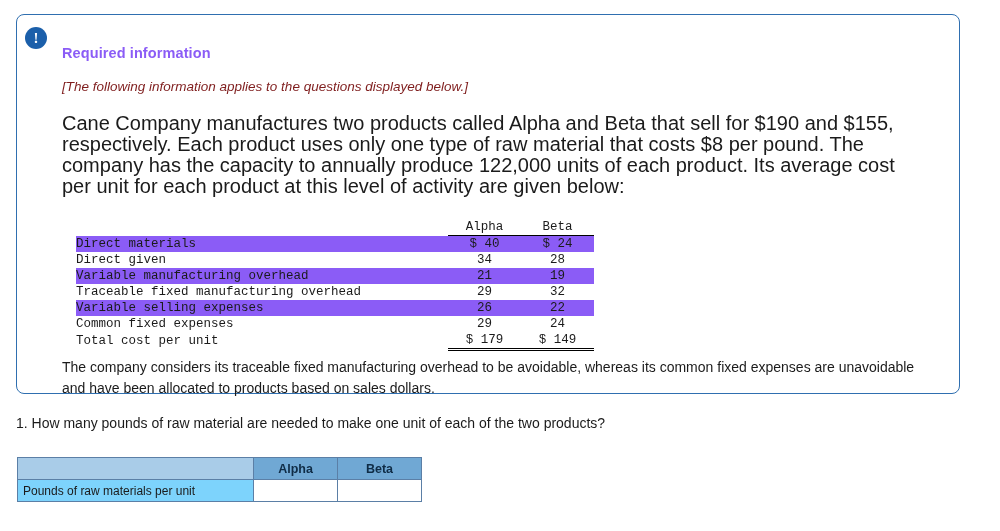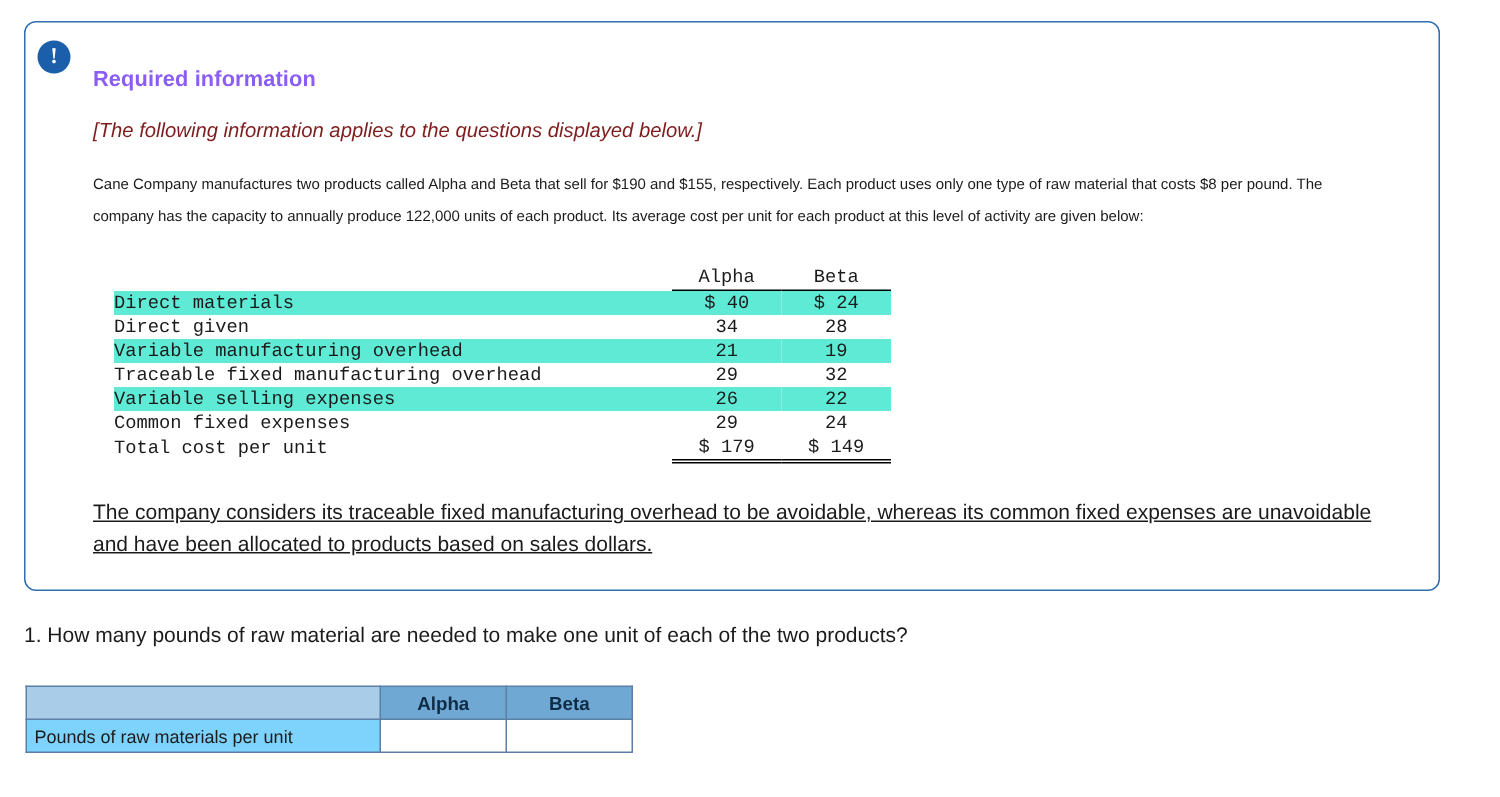--- a/index.html
+++ b/index.html
@@ -56,21 +56,21 @@
     letter-spacing: 0.1px;
     margin-bottom: 18px;
   }
   .italic-note {
     font-size: 13.5px;
     font-style: italic;
     color: #7f1d1d;
     margin-bottom: 19px;
   }
   .para {
-    font-size: 10px;
+    font-size: 20px;
     line-height: 21px;
     color: #1b1b1b;
     width: 850px;
   }
 
   
   .cost-table-wrap {
     margin-top: 22px;
     margin-left: 14px;
     width: 518px;
@@ -87,29 +87,28 @@
     white-space: nowrap;
   }
   .c-label { text-align: left; padding-left: 2px; width: 372px; }
   .c-num   { text-align: center; width: 73px; padding-right: 6px; }
   .hdr td  { text-align: center; }
   .hdr .c-label { border-bottom: none; }
   .hdr-cell {
     border-bottom: 1px solid #000;
     text-align: center;
   }
-  tr.shade td { background: #5eead4; }
+  tr.shade td { background: #8b5cf6; }
   .dbl td.c-num { border-bottom: 3px double #000; }
 
   .closing {
-    margin-top: 22px;
+    margin-top: 6px;
     font-size: 14px;
     line-height: 21px;
     width: 860px;
-    text-decoration: underline;
   }
 
   
   .question {
     position: absolute;
     left: 16px;
     top: 415px;
     font-size: 14px;
     color: #1b1b1b;
   }

